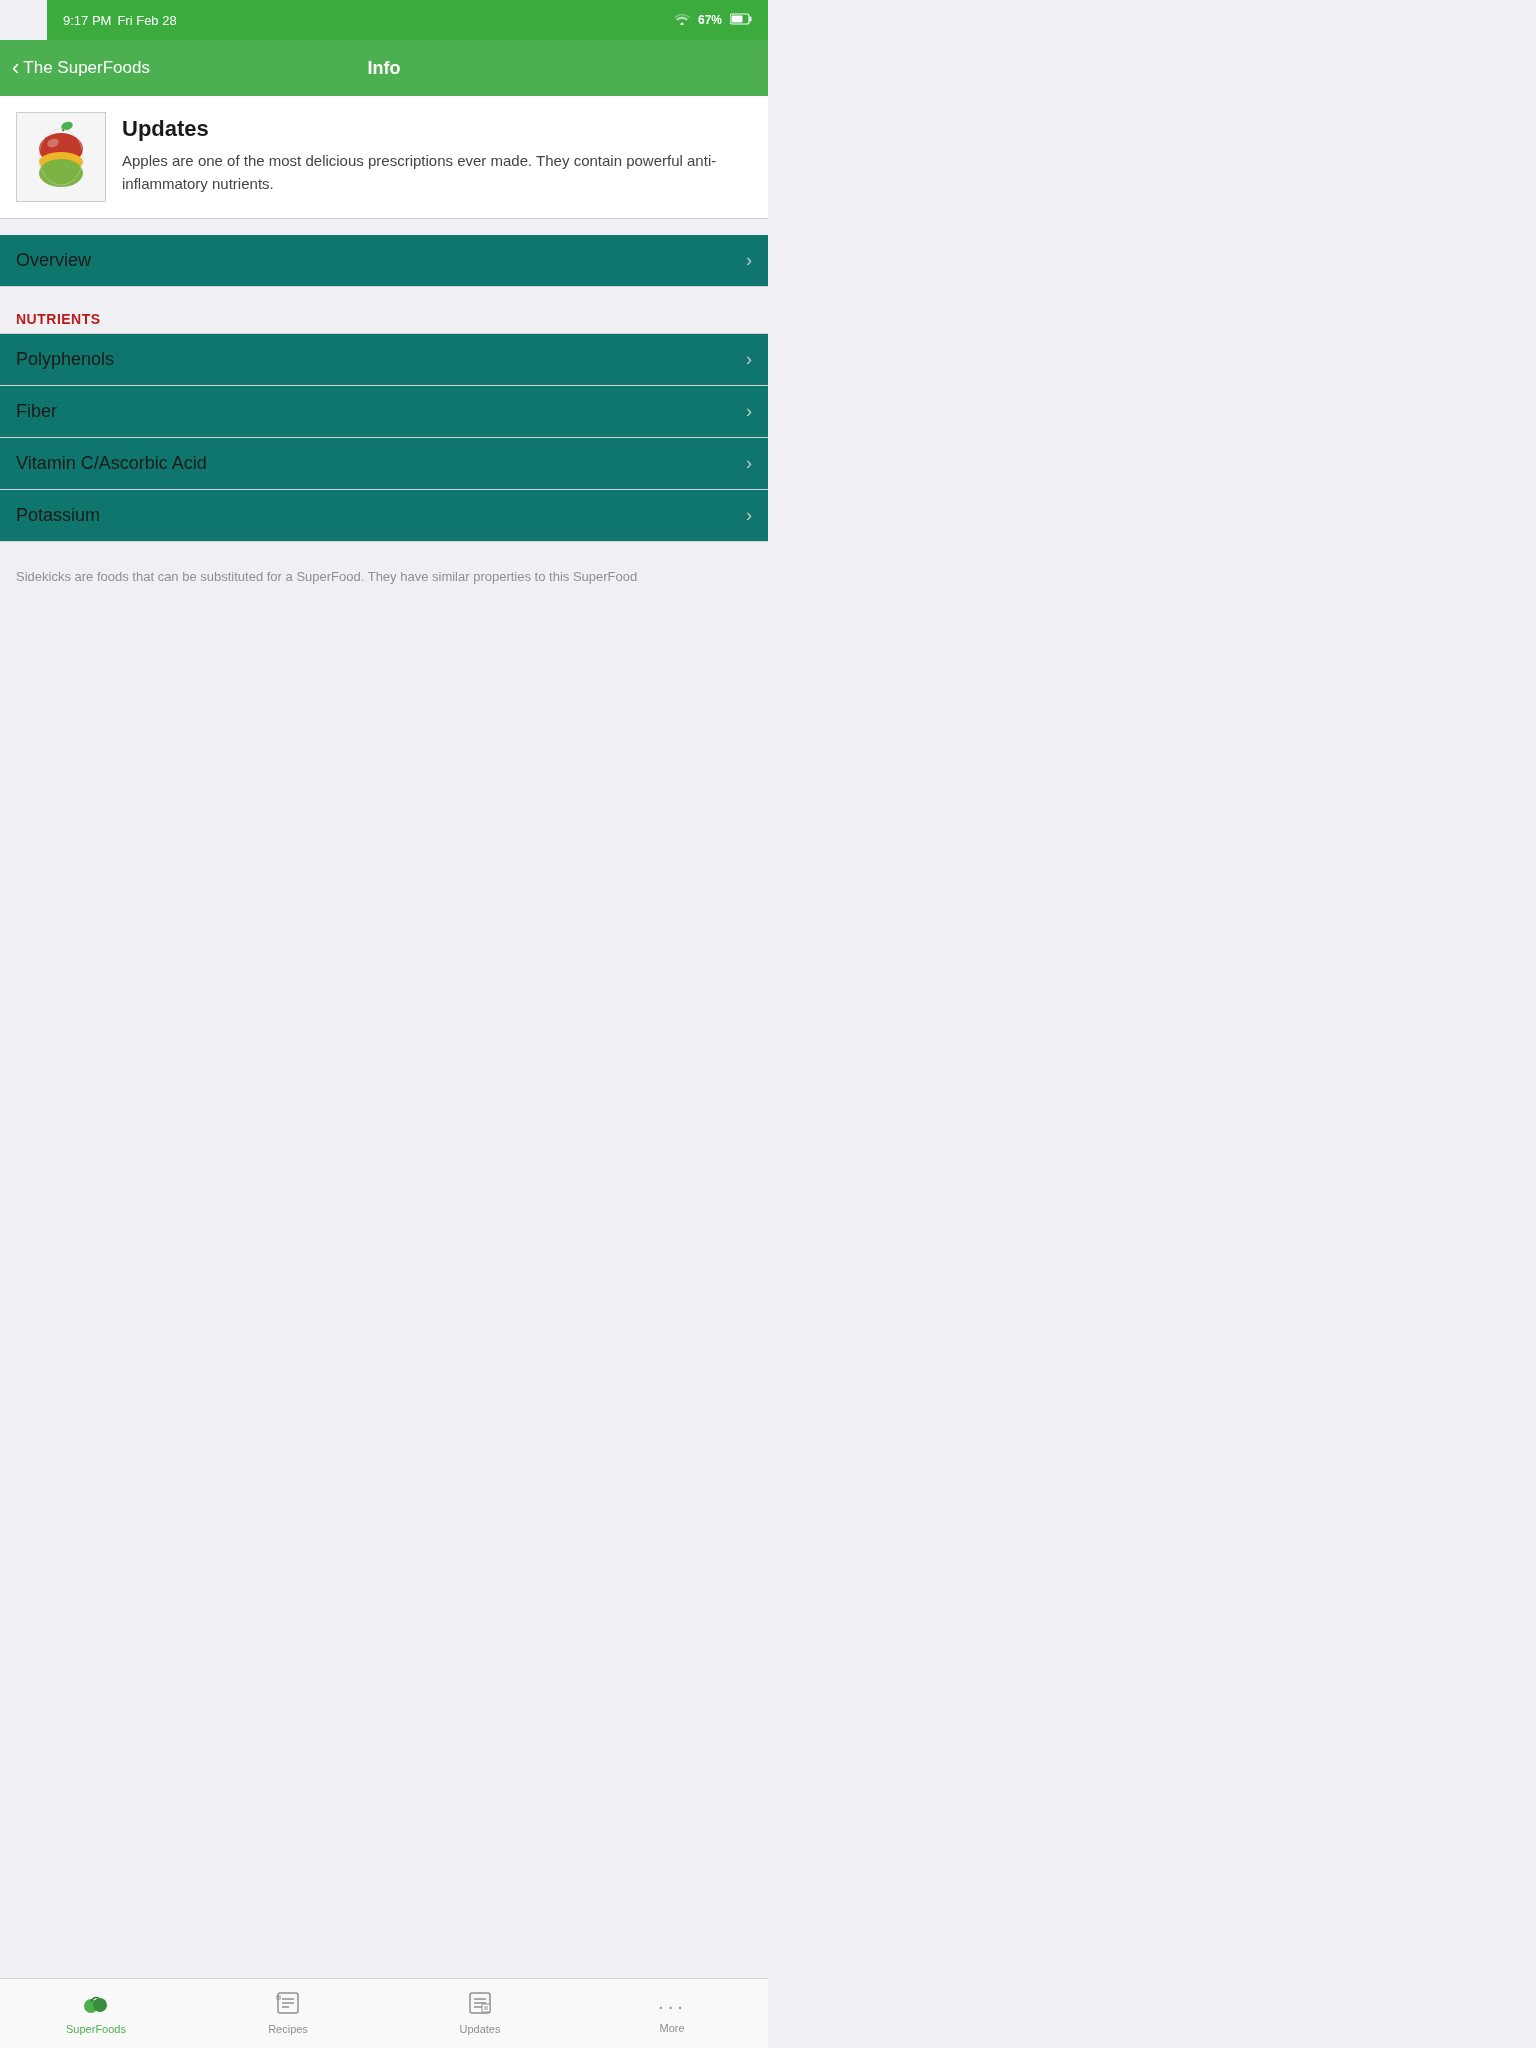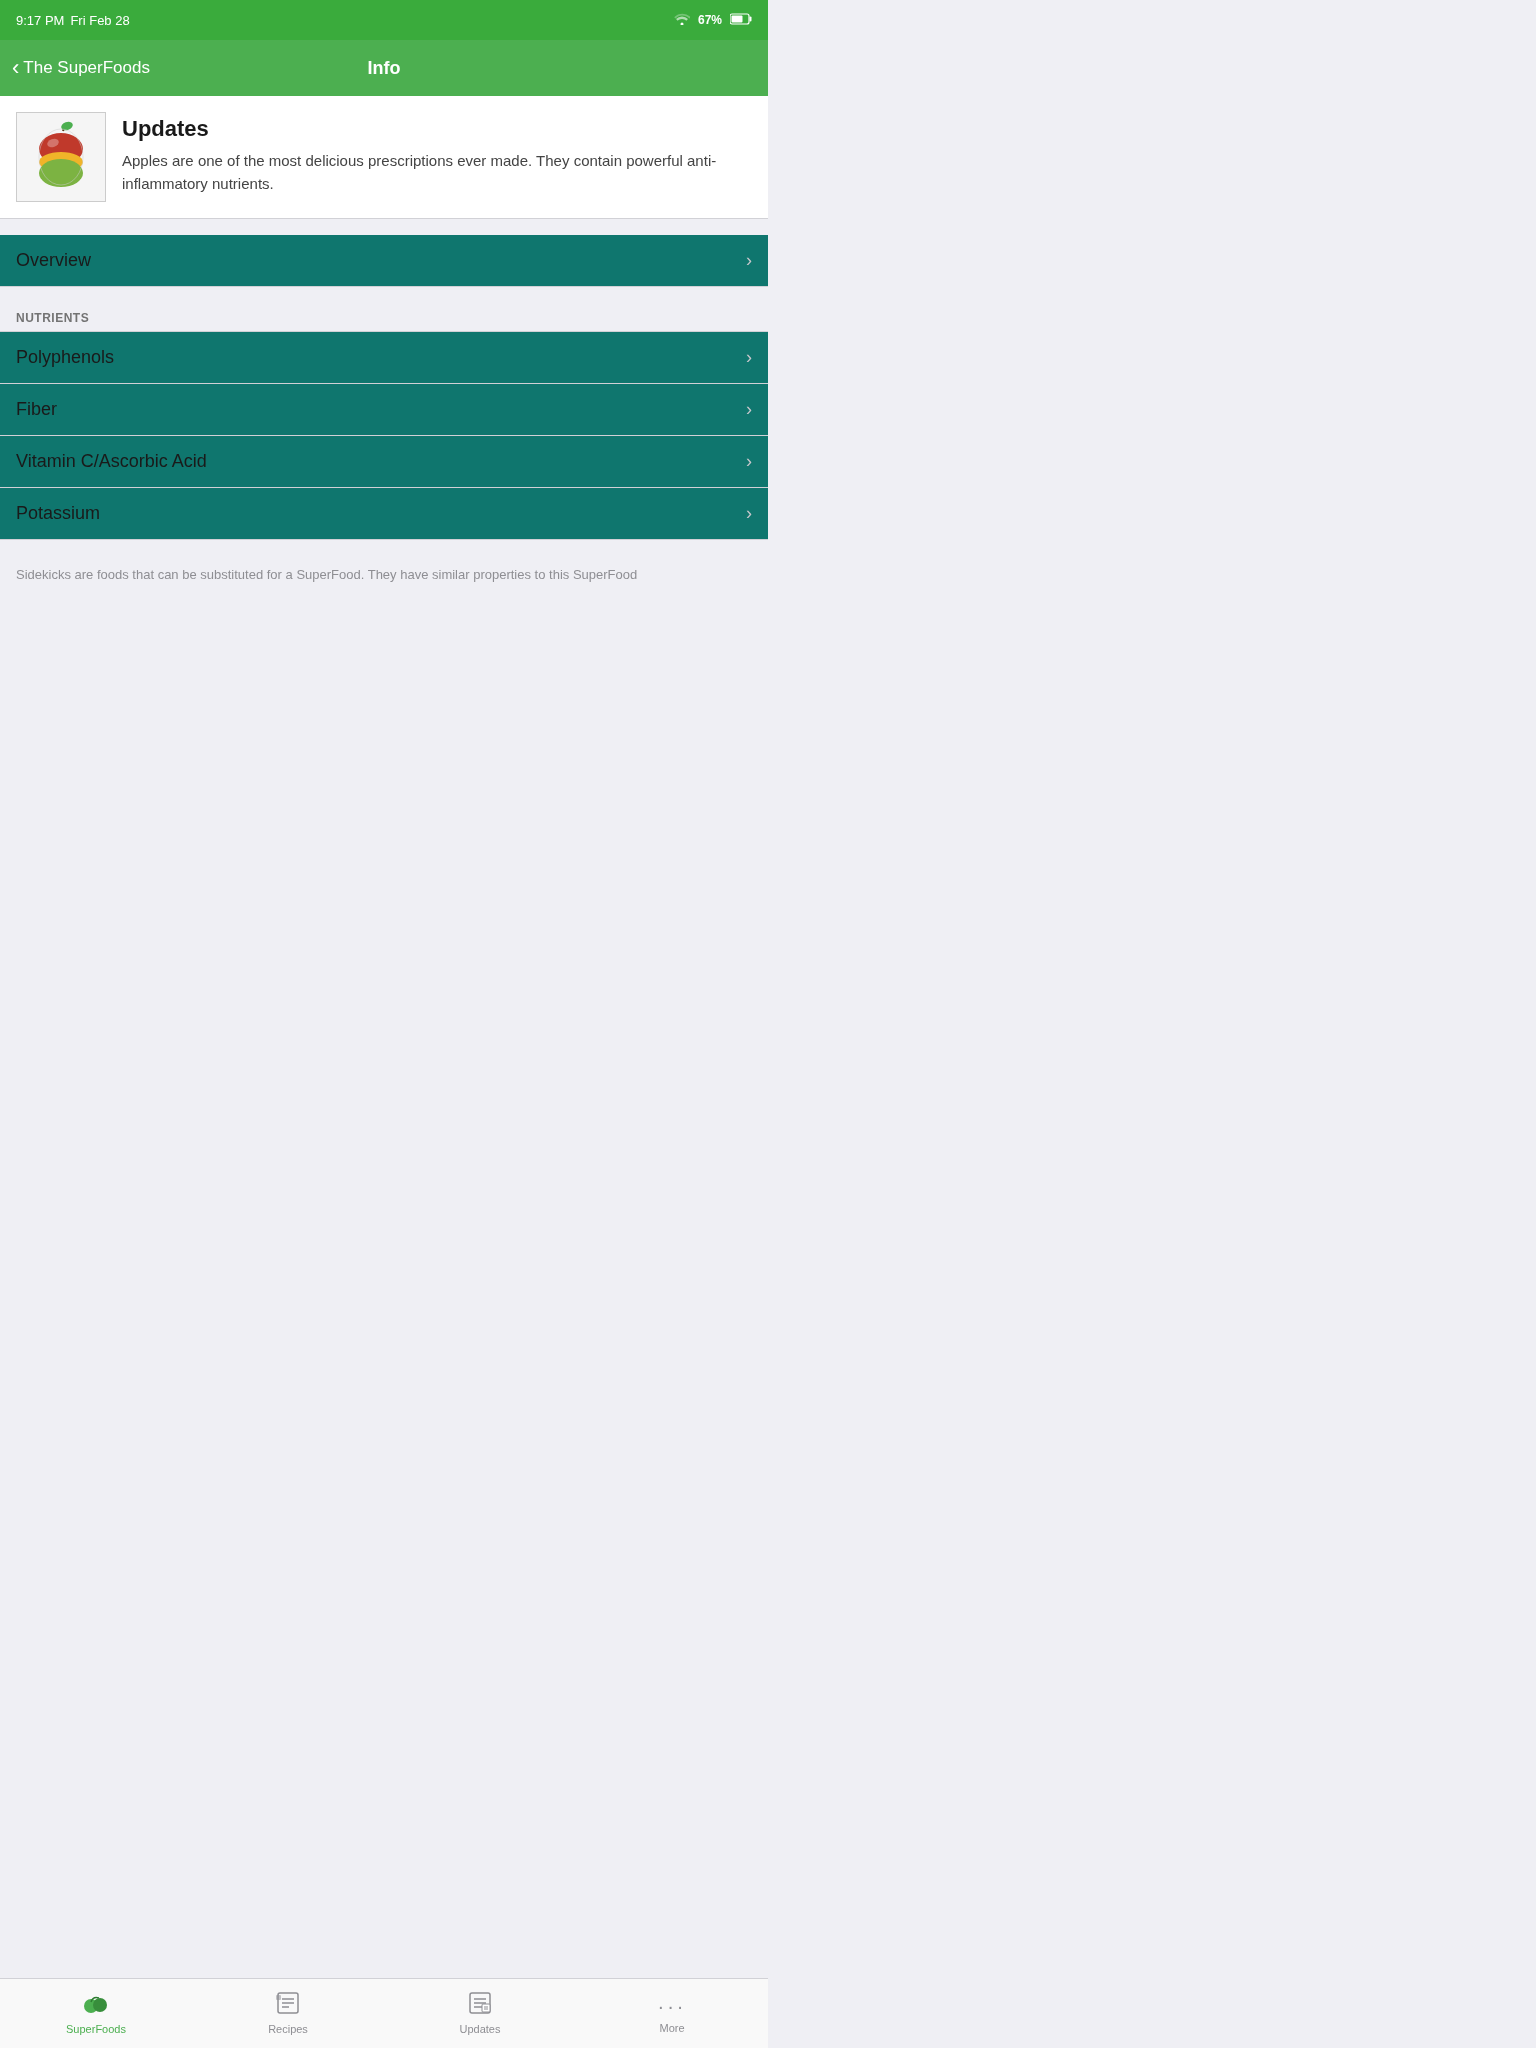--- a/index.html
+++ b/index.html
@@ -18,20 +18,21 @@
     .status-bar {
       background: #3aab3c;
       color: white;
       height: 40px;
       display: flex;
       align-items: center;
       justify-content: space-between;
       padding: 0 16px;
       font-size: 13px;
       font-weight: 500;
+      margin-left: 47px;
     }
     .status-left { display: flex; align-items: center; gap: 6px; }
     .status-right { display: flex; align-items: center; gap: 8px; font-size: 12px; font-weight: bold; }
 
     
     .nav-bar {
       background: #4caf50;
       height: 56px;
       display: flex;
       align-items: center;
@@ -116,23 +117,23 @@
     }
     .chevron {
       color: #c7c7cc;
       font-size: 18px;
     }
 
     
     .section-header {
       background: #efeff4;
       padding: 8px 16px 6px;
-      font-size: 12px;
+      font-size: 14px;
       font-weight: 600;
-      color: #737373;
+      color: #b91c1c;
       letter-spacing: 0.5px;
       text-transform: uppercase;
       border-bottom: 1px solid #d1d1d6;
     }
 
     
     .sidekick-note {
       background: #efeff4;
       padding: 10px 16px;
       font-size: 13px;

